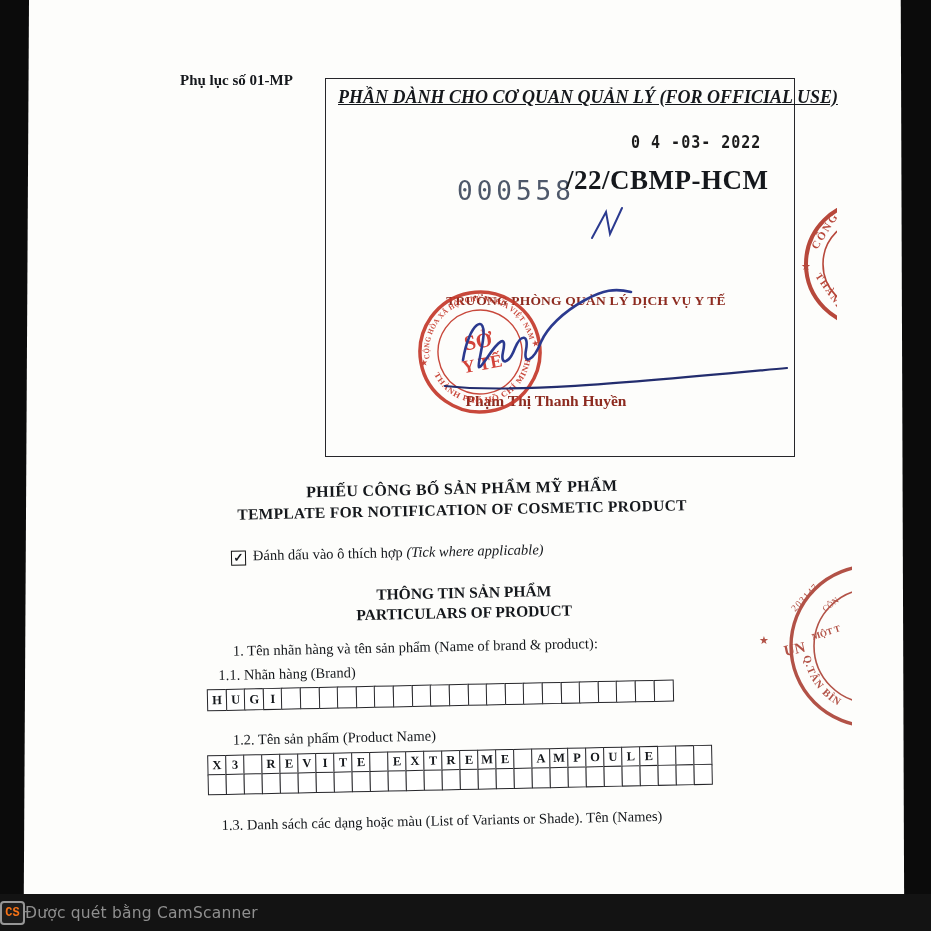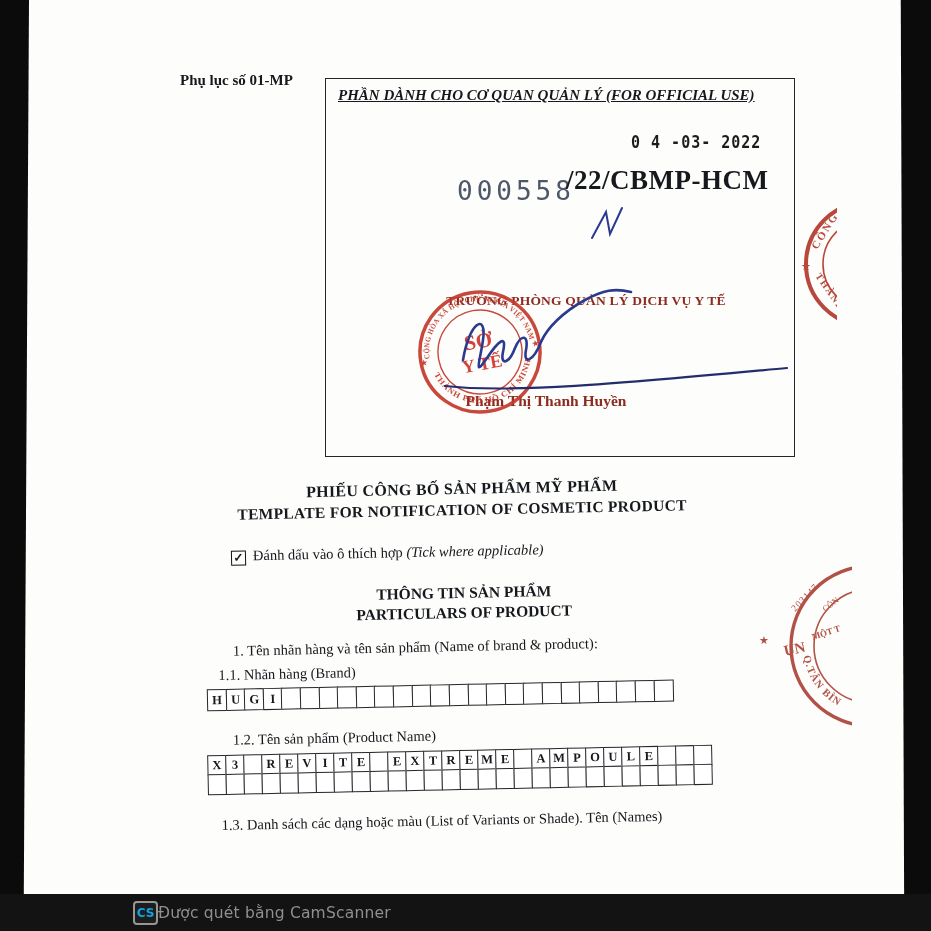--- a/index.html
+++ b/index.html
@@ -7,30 +7,30 @@
         font-family:"Liberation Serif","DejaVu Serif",serif;color:#15181c;}
   .abs{position:absolute;}
   
   .edge-left{position:absolute;left:0;top:0;width:29px;height:895px;background:#0b0b0b;z-index:6;
              clip-path:polygon(0 0,100% 0,82% 100%,0 100%);}
   .edge-right{position:absolute;right:0;top:0;width:42px;height:895px;background:#0b0b0b;z-index:6;
               clip-path:polygon(28% 0,100% 0,100% 100%,36% 100%);}
   
   .footer{position:absolute;left:0;bottom:0;width:931px;height:37px;background:#131313;z-index:8;
           display:flex;align-items:center;font-family:"DejaVu Sans","Liberation Sans",sans-serif;}
-  .cs-logo{margin-left:133px;width:21px;height:20px;border:2px solid #969696;border-radius:4px;
-           background:#1d1d1d;color:#0ea5e9;font-weight:bold;font-size:12px;display:flex;
-           align-items:center;justify-content:center;}
+  .cs-logo{width:21px;height:20px;border:2px solid #969696;border-radius:4px;
+           background:#1d1d1d;color:#f97316;font-weight:bold;font-size:12px;display:flex;
+           align-items:center;justify-content:center;font-family:Liberation Mono, monospace;}
   .cs-text{color:#8f8f8f;font-size:15.5px;letter-spacing:.2px;}
   
   .appendix{left:180px;top:46px;font-weight:bold;font-size:15px;margin-top:26px;}
   
   .obox{left:325px;top:78px;width:468px;height:377px;border:1.6px solid #26262a;}
   .obox-line{position:absolute;font-size:14px;font-style:italic;white-space:nowrap;}
-  .obox-header{left:12px;top:8px;font-weight:bold;text-decoration:underline;font-size:15px;}
+  .obox-header{left:12px;top:8px;font-weight:bold;text-decoration:underline;font-size:18px;}
   .date-label{left:12px;top:33px;}
   .date-stamp{left:305px;top:54px;font-style:normal;font-family:"DejaVu Sans Mono",monospace;
               font-weight:bold;font-size:15px;letter-spacing:1px;transform:scaleY(1.12);color:#1c1c1c;}
   .notif-label{left:12px;top:78px;}
   .notif-number{left:131px;top:97px;font-style:normal;font-family:"DejaVu Sans Mono",monospace;
                 font-size:26px;letter-spacing:4px;color:#4e586a;}
   .notif-suffix{left:240px;top:86px;font-style:normal;font-weight:bold;font-size:27px;letter-spacing:.5px;}
   .validity{left:12px;top:140px;}
   .signer1{left:100px;top:197px;width:320px;text-align:center;font-style:normal;font-weight:bold;
            font-size:13.5px;color:#8d2b20;letter-spacing:.3px;}

